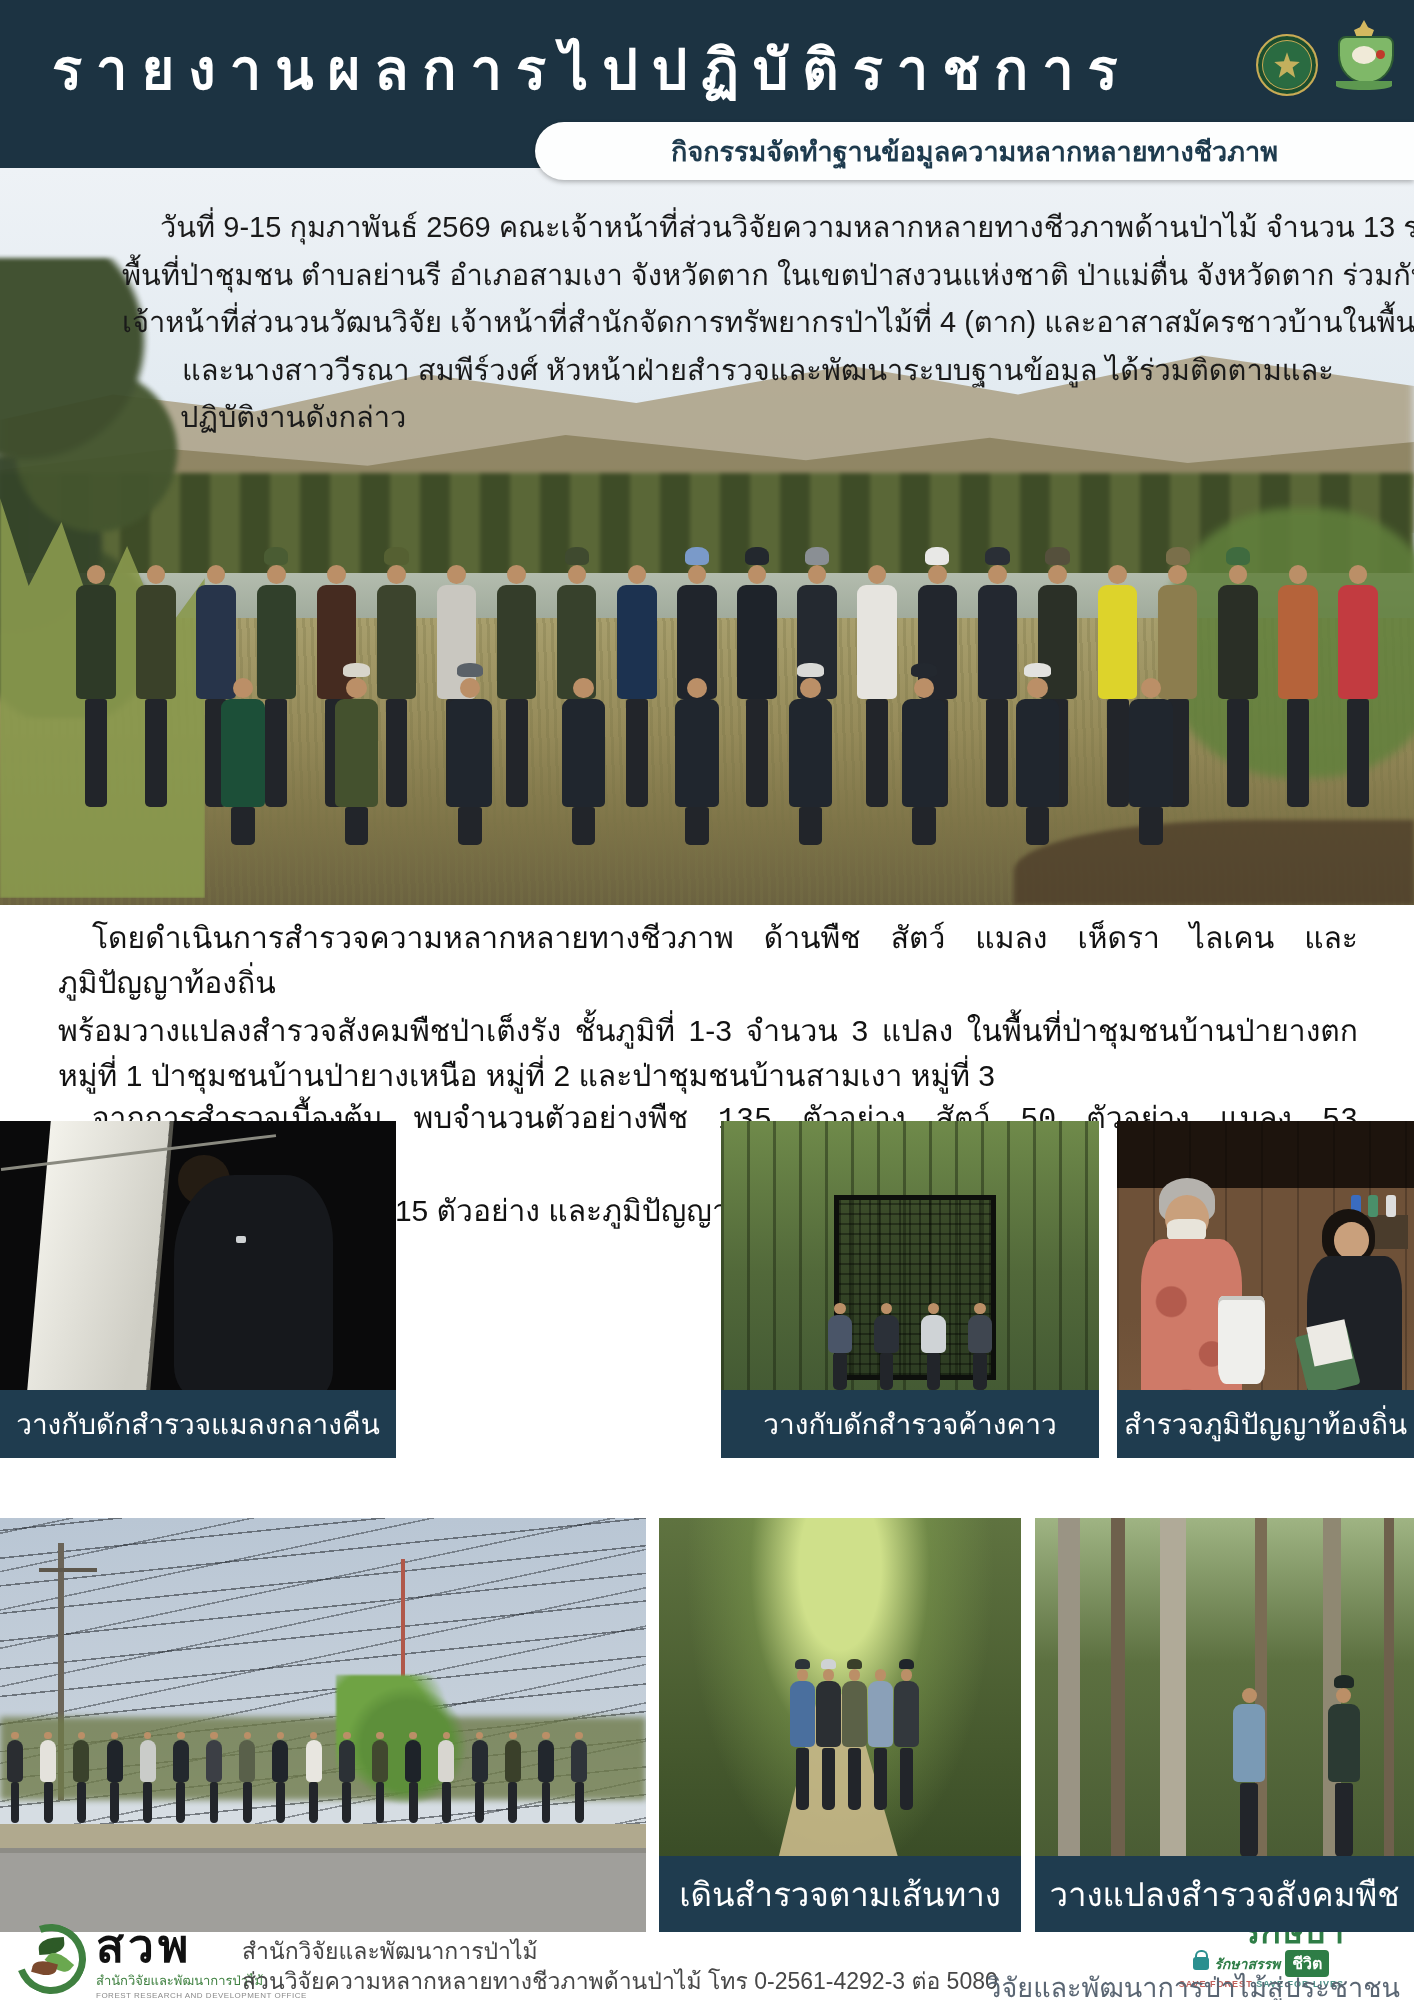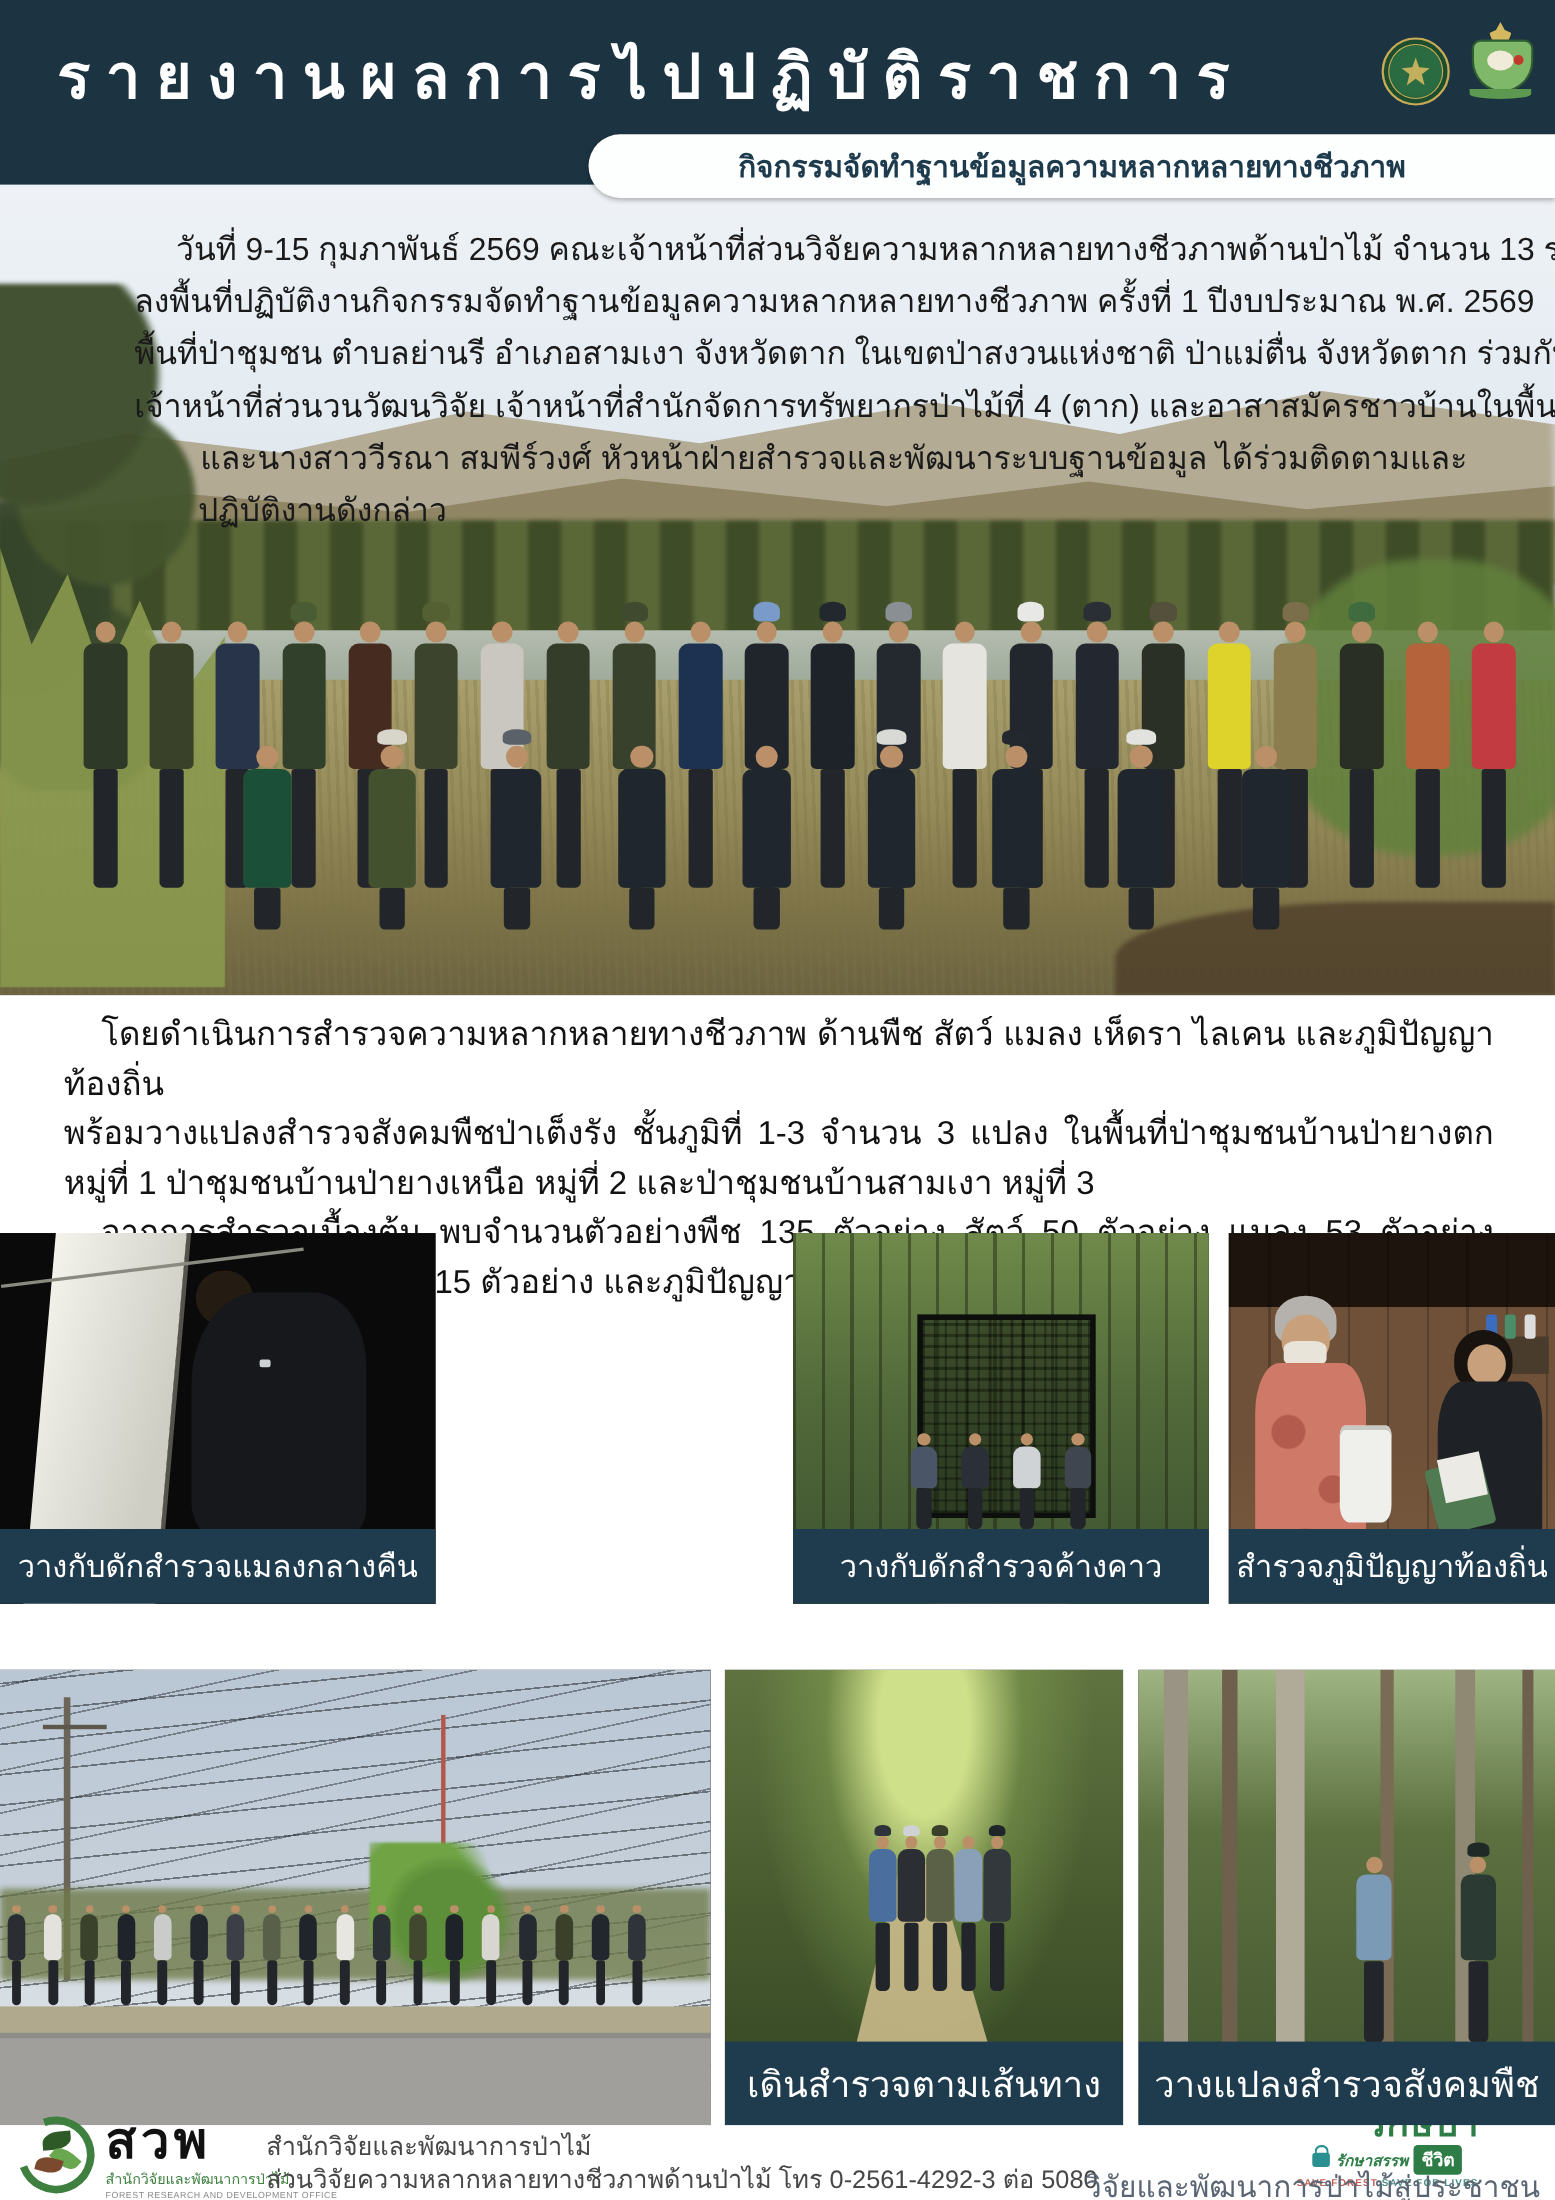--- a/index.html
+++ b/index.html
@@ -69,21 +69,21 @@
   .people-standing .fig{width:42px;}
   .people-kneeling{position:absolute;left:220px;right:240px;top:495px;height:235px;z-index:5;}
   .people-kneeling .fig{width:46px;}
   .people-kneeling .fig .torso{height:46%;}
   .people-kneeling .fig .legs{height:16%;}
 
   
   .bodytxt{position:absolute;left:0;top:905px;width:1414px;height:216px;background:#fff;
         padding-top:13px;box-sizing:border-box;color:#121212;font-size:30px;line-height:45px;}
   .bl{margin:0 56px 0 58px;}
-  .ind{text-indent:34px;}
+  .ind{text-indent:34px;font-family:Liberation Mono, monospace;}
   .just{text-align:justify;text-align-last:justify;}
 
   
   .shot{position:absolute;overflow:hidden;background:#202020;}
   .cap{position:absolute;left:0;right:0;bottom:0;height:68px;background:var(--caption-navy,#1f3c4f);
        color:#fff;display:flex;align-items:center;justify-content:center;font-size:28px;z-index:9;}
   .cap-lg{height:76px;font-size:33px;}
 
   
   .s1bg{position:absolute;inset:0;background:#0a0a0b;}
@@ -414,21 +414,20 @@
         </div>
         <div class="fig">
           <div class="hat" style="background:transparent"></div>
           <div class="head"></div>
           <div class="torso" style="background:#20262e"></div>
           <div class="legs"></div>
         </div>
       </div>
     <div class="hero-text">
       <div class="hl hl1">วันที่ 9-15 กุมภาพันธ์ 2569 คณะเจ้าหน้าที่ส่วนวิจัยความหลากหลายทางชีวภาพด้านป่าไม้ จำนวน 13 ราย</div>
-      <div class="hl">ลงพื้นที่ปฏิบัติงานกิจกรรมจัดทำฐานข้อมูลความหลากหลายทางชีวภาพ ครั้งที่ 1 ปีงบประมาณ พ.ศ. 2569</div>
       <div class="hl">พื้นที่ป่าชุมชน ตำบลย่านรี อำเภอสามเงา จังหวัดตาก ในเขตป่าสงวนแห่งชาติ ป่าแม่ตื่น จังหวัดตาก ร่วมกับ</div>
       <div class="hl">เจ้าหน้าที่ส่วนวนวัฒนวิจัย เจ้าหน้าที่สำนักจัดการทรัพยากรป่าไม้ที่ 4 (ตาก) และอาสาสมัครชาวบ้านในพื้นที่</div>
       <div class="hl hl6">และนางสาววีรณา สมพีร์วงศ์ หัวหน้าฝ่ายสำรวจและพัฒนาระบบฐานข้อมูล ได้ร่วมติดตามและ</div>
       <div class="hl hl7">ปฏิบัติงานดังกล่าว</div>
     </div>
   </section>
 
   <section class="bodytxt">
     <div class="bl ind just">โดยดำเนินการสำรวจความหลากหลายทางชีวภาพ ด้านพืช สัตว์ แมลง เห็ดรา ไลเคน และภูมิปัญญาท้องถิ่น</div>
     <div class="bl just">พร้อมวางแปลงสำรวจสังคมพืชป่าเต็งรัง ชั้นภูมิที่ 1-3 จำนวน 3 แปลง ในพื้นที่ป่าชุมชนบ้านป่ายางตก</div>

